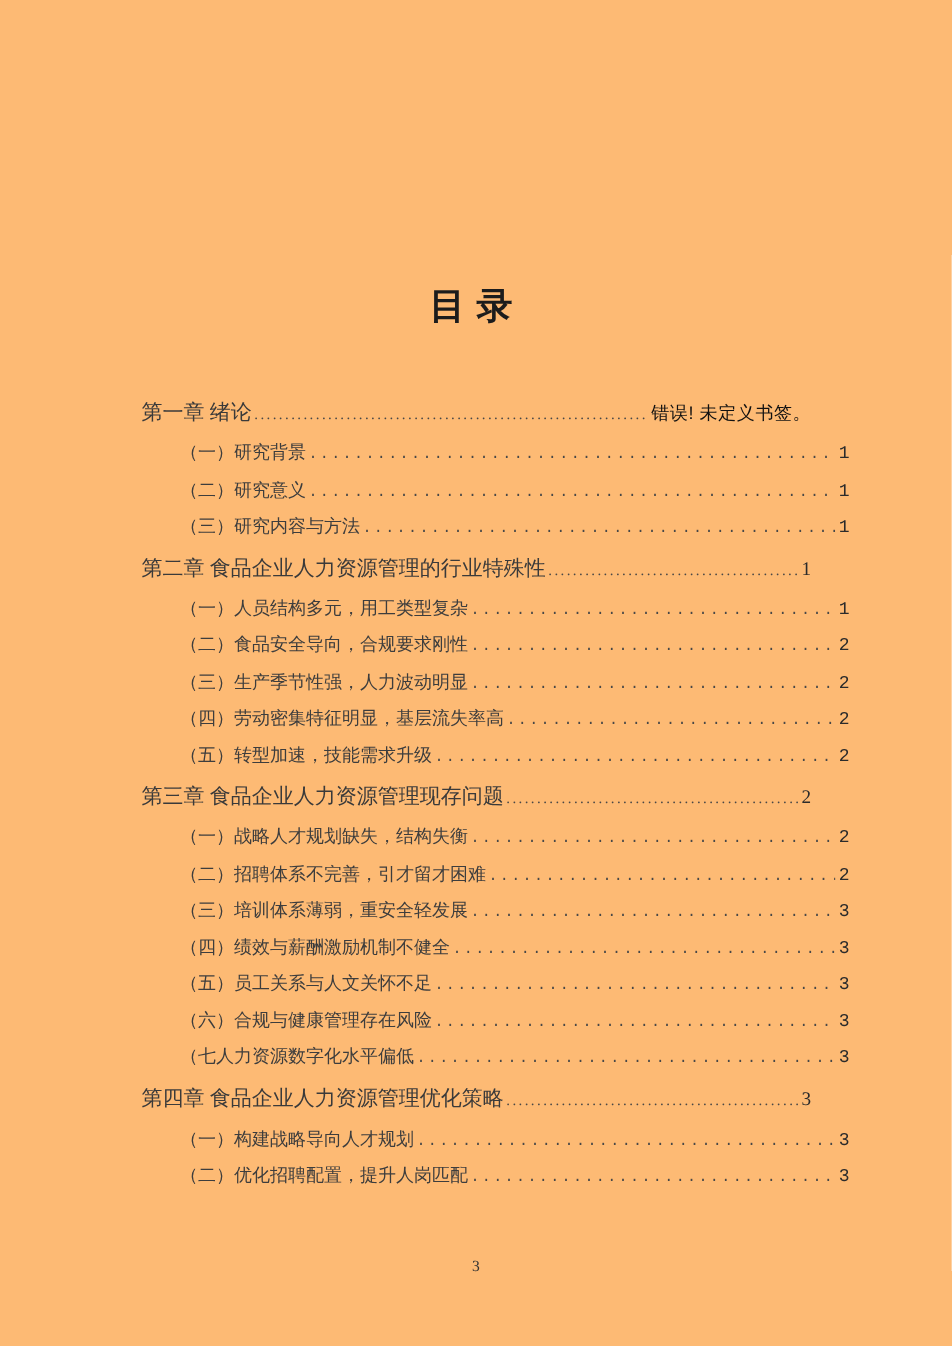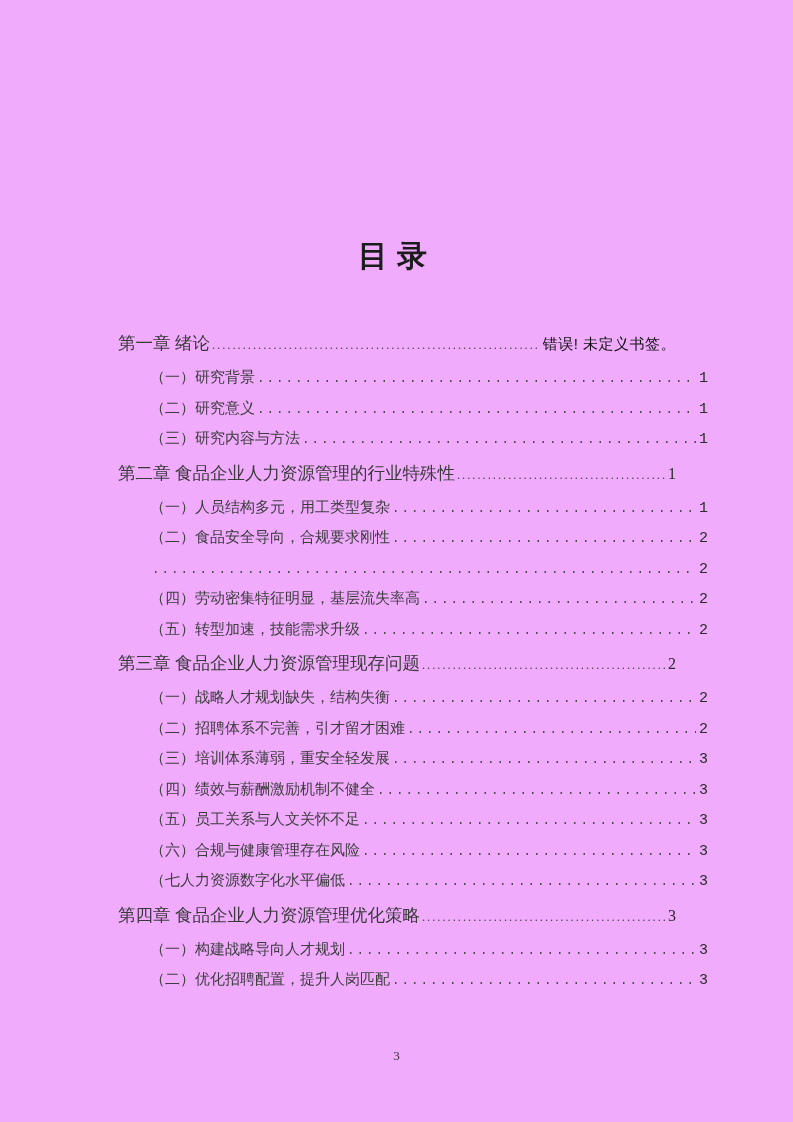--- a/index.html
+++ b/index.html
@@ -11,21 +11,21 @@
     width: 793px;
     height: 1122px;
     font-family: "Liberation Serif", "DejaVu Serif", serif;
     color: #3d3d3d;
     overflow: hidden;
   }
   .sheet {
     position: relative;
     width: 793px;
     height: 1122px;
-    background: #f0abfc;
+    background: #fdba74;
   }
   .content {
     position: absolute;
     left: 118px;
     top: 238px;
     width: 558px;
   }
   .doc-title {
     margin: 0 0 54px 0;
     text-align: center;
@@ -140,20 +140,21 @@
     <span class="toc-label">（一）人员结构多元，用工类型复杂</span>
     <span class="leader"></span>
     <span class="toc-page">1</span>
   </div>
         <div class="toc-row level-2">
     <span class="toc-label">（二）食品安全导向，合规要求刚性</span>
     <span class="leader"></span>
     <span class="toc-page">2</span>
   </div>
         <div class="toc-row level-2">
+    <span class="toc-label">（三）生产季节性强，人力波动明显</span>
     <span class="leader"></span>
     <span class="toc-page">2</span>
   </div>
         <div class="toc-row level-2">
     <span class="toc-label">（四）劳动密集特征明显，基层流失率高</span>
     <span class="leader"></span>
     <span class="toc-page">2</span>
   </div>
         <div class="toc-row level-2">
     <span class="toc-label">（五）转型加速，技能需求升级</span>

